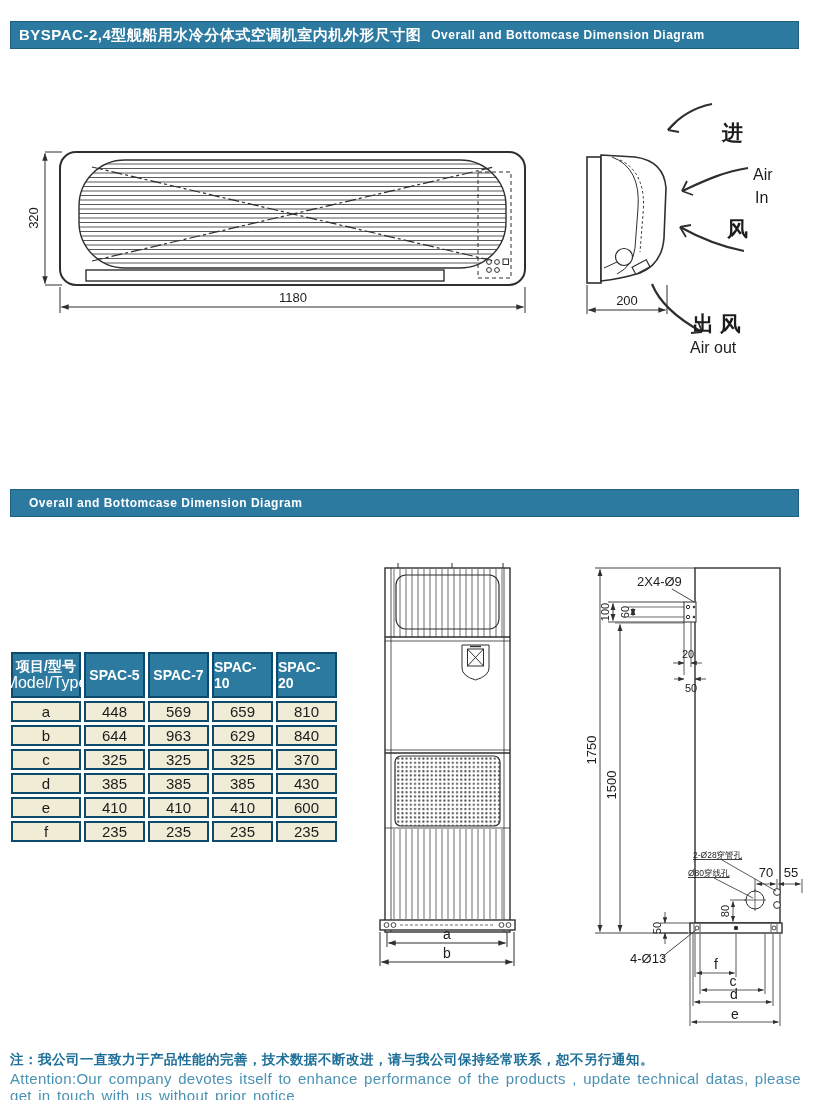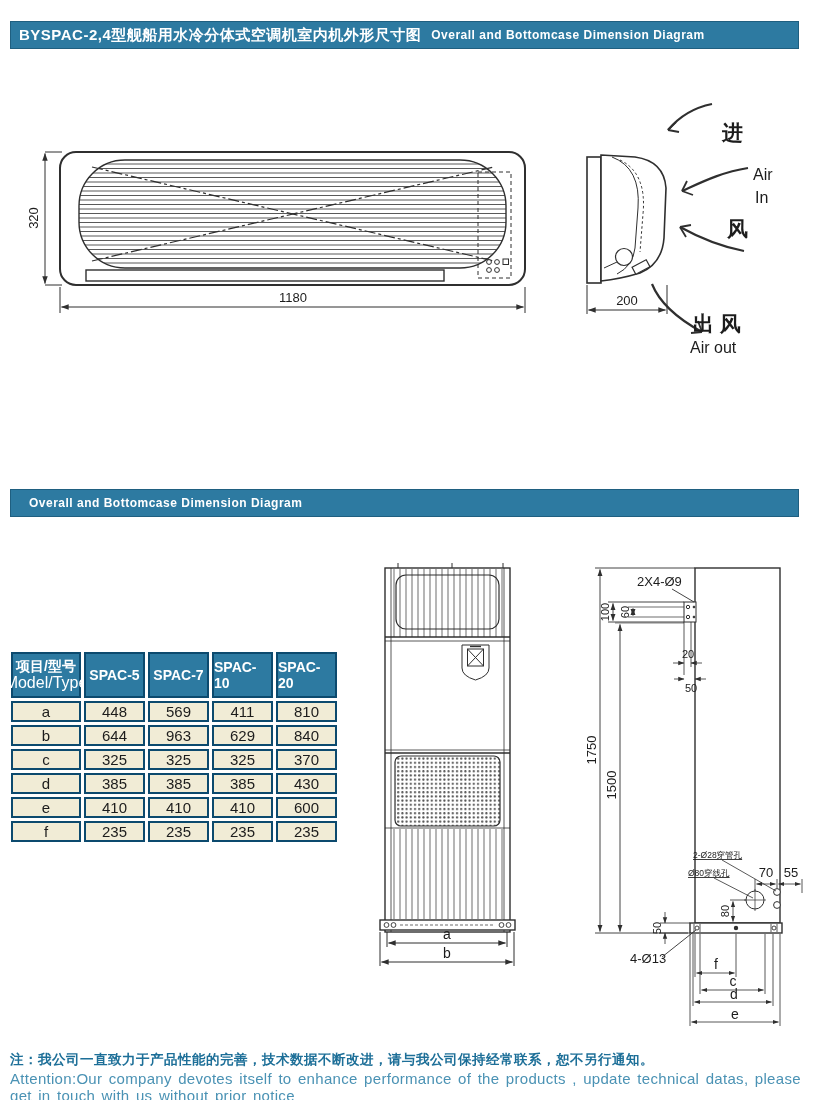--- a/index.html
+++ b/index.html
@@ -156,21 +156,21 @@
       <span class="sub">Model/Type</span>
     </div>
     <div class="tcell th">SPAC-5</div>
     <div class="tcell th">SPAC-7</div>
     <div class="tcell th">SPAC-10</div>
     <div class="tcell th">SPAC-20</div>
 
     <div class="tcell rowlab">a</div>
     <div class="tcell">448</div>
     <div class="tcell">569</div>
-    <div class="tcell">411</div>
+    <div class="tcell">659</div>
     <div class="tcell">810</div>
 
     <div class="tcell rowlab">b</div>
     <div class="tcell">644</div>
     <div class="tcell">963</div>
     <div class="tcell">629</div>
     <div class="tcell">840</div>
 
     <div class="tcell rowlab">c</div>
     <div class="tcell">325</div>

